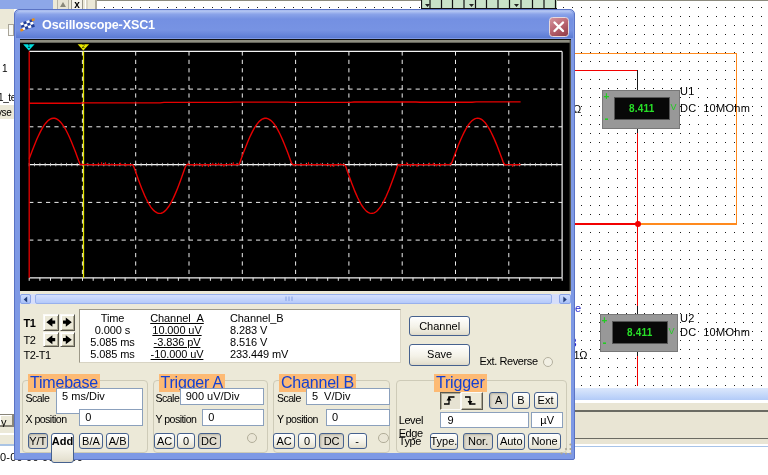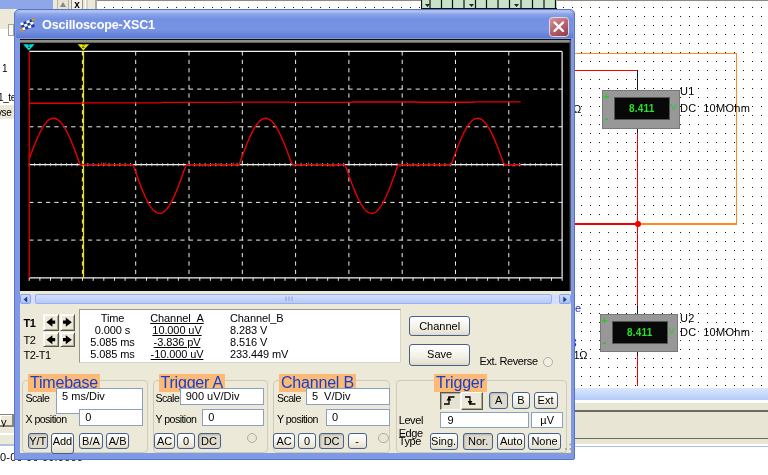--- a/index.html
+++ b/index.html
@@ -201,21 +201,21 @@
 <div class="lab" style="left:479.5px; top:355px; z-index:9;">Ext. Reverse</div>
 <div class="abs" style="left:542.5px; top:356.5px; width:10.5px; height:10.5px; z-index:9; border:1px solid #b4b09e; border-radius:50%; background:#f2f0e4;"></div>
 
 <div class="gbox" style="left:22.3px; top:379.9px; width:126.2px; height:72.8px; z-index:8;"></div>
 <div class="glab" style="left:28px; top:373.8px; z-index:9;">Timebase</div>
 <div class="lab2" style="left:25.5px; top:392px; z-index:9;">Scale</div>
 <div class="inp" style="left:56.1px; top:388.2px; width:86.5px; height:26px; z-index:9; line-height:15px;">5 ms/Div</div>
 <div class="lab2" style="left:25.5px; top:413px; z-index:9;">X position</div>
 <div class="inp" style="left:79.3px; top:409.2px; width:63.3px; height:16.8px; z-index:9; line-height:15px;">0</div>
 <div class="xpbtn press" style="left:27.5px; top:433.3px; width:20.5px; height:15.9px; z-index:9; line-height:14px;">Y/T</div>
-<div class="xpbtn" style="left:50.6px; top:433.3px; width:23.7px; height:21px; z-index:9; line-height:14px;">Add</div>
+<div class="xpbtn" style="left:50.6px; top:433.3px; width:23.7px; height:30px; z-index:9; line-height:14px;font-weight:bold;">Add</div>
 <div class="xpbtn" style="left:79.3px; top:433.3px; width:23.3px; height:15.9px; z-index:9; line-height:14px;">B/A</div>
 <div class="xpbtn" style="left:106px; top:433.3px; width:23.3px; height:15.9px; z-index:9; line-height:14px;">A/B</div>
 
 <div class="gbox" style="left:152.9px; top:379.9px; width:115.6px; height:72.8px; z-index:8;"></div>
 <div class="glab" style="left:158.5px; top:373.8px; z-index:9;">Trigger A</div>
 <div class="lab2" style="left:155.5px; top:392px; z-index:9;">Scale</div>
 <div class="inp" style="left:179.7px; top:388.2px; width:83.9px; height:17px; z-index:9; line-height:15px;">900 uV/Div</div>
 <div class="lab2" style="left:155.5px; top:413px; z-index:9;">Y position</div>
 <div class="inp" style="left:202.3px; top:409.2px; width:61.3px; height:16.8px; z-index:9; line-height:15px;">0</div>
 <div class="xpbtn" style="left:154.2px; top:433.3px; width:20.8px; height:15.9px; z-index:9; line-height:14px;">AC</div>
@@ -249,21 +249,21 @@
   <path d="M4,5 h5 V12 h5.5" stroke="#000" stroke-width="1.3" fill="none"></path>
   <path d="M9,12.9 l-2.4,-4 h4.8 z" fill="#000"></path>
 </svg>
 <div class="xpbtn press" style="left:488.8px; top:392.3px; width:19.7px; height:17px; z-index:9; line-height:15px;">A</div>
 <div class="xpbtn" style="left:511.7px; top:392.3px; width:18.7px; height:17px; z-index:9; line-height:15px;">B</div>
 <div class="xpbtn" style="left:533.5px; top:392.3px; width:24px; height:17px; z-index:9; line-height:15px;">Ext</div>
 <div class="lab" style="left:398.7px; top:413.5px; z-index:9;">Level</div>
 <div class="inp" style="left:439.5px; top:411.9px; width:89.1px; height:16.6px; z-index:9; line-height:15px; padding-left:7px;">9</div>
 <div class="inp" style="left:531.1px; top:411.9px; width:32.2px; height:16.6px; z-index:9; line-height:15px; text-align:center; padding-left:0;">µV</div>
 <div class="lab" style="left:398.7px; top:435px; z-index:9;">Type</div>
-<div class="xpbtn" style="left:429.5px; top:433.3px; width:28.2px; height:17px; z-index:9; line-height:15px;">Sing.</div>
+<div class="xpbtn" style="left:429.5px; top:433.3px; width:28.2px; height:17px; z-index:9; line-height:15px;">Type.</div>
 <div class="xpbtn press" style="left:463px; top:433.3px; width:30.3px; height:17px; z-index:9; line-height:15px;">Nor.</div>
 <div class="xpbtn" style="left:497.3px; top:433.3px; width:27.8px; height:17px; z-index:9; line-height:15px;">Auto</div>
 <div class="xpbtn" style="left:528.4px; top:433.3px; width:32.3px; height:17px; z-index:9; line-height:15px;">None</div>
 
 <svg class="abs" style="left:560px; top:441px; z-index:9;" width="14" height="14" viewBox="0 0 14 14">
   <circle cx="10.5" cy="3.5" r="1.1" fill="#a8a494"></circle>
     <circle cx="10.5" cy="8" r="1.1" fill="#a8a494"></circle>
   <circle cx="6" cy="8" r="1.1" fill="#a8a494"></circle>
     <circle cx="10.5" cy="12.5" r="1.1" fill="#a8a494"></circle>
   <circle cx="6" cy="12.5" r="1.1" fill="#a8a494"></circle>

